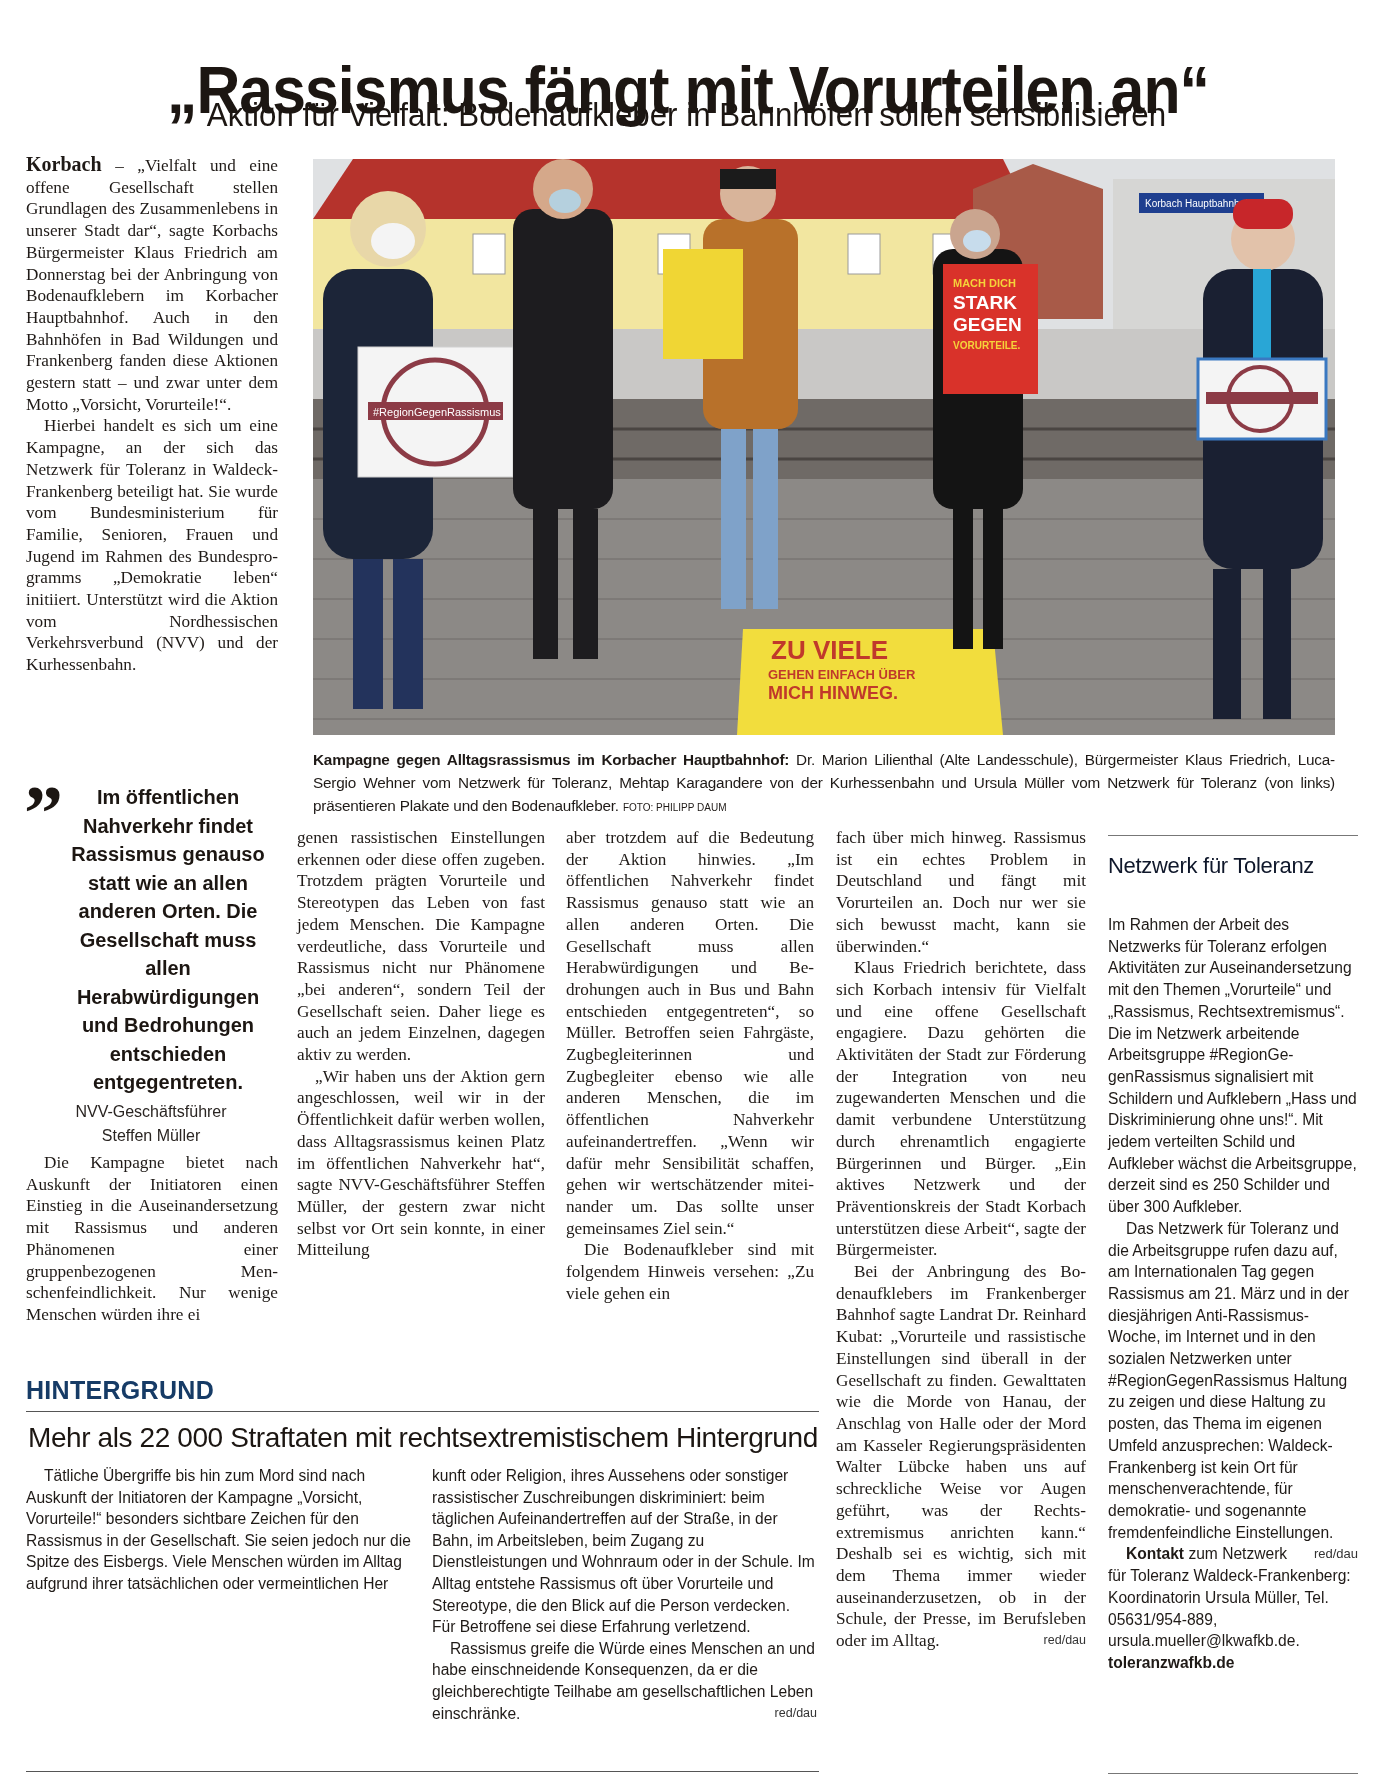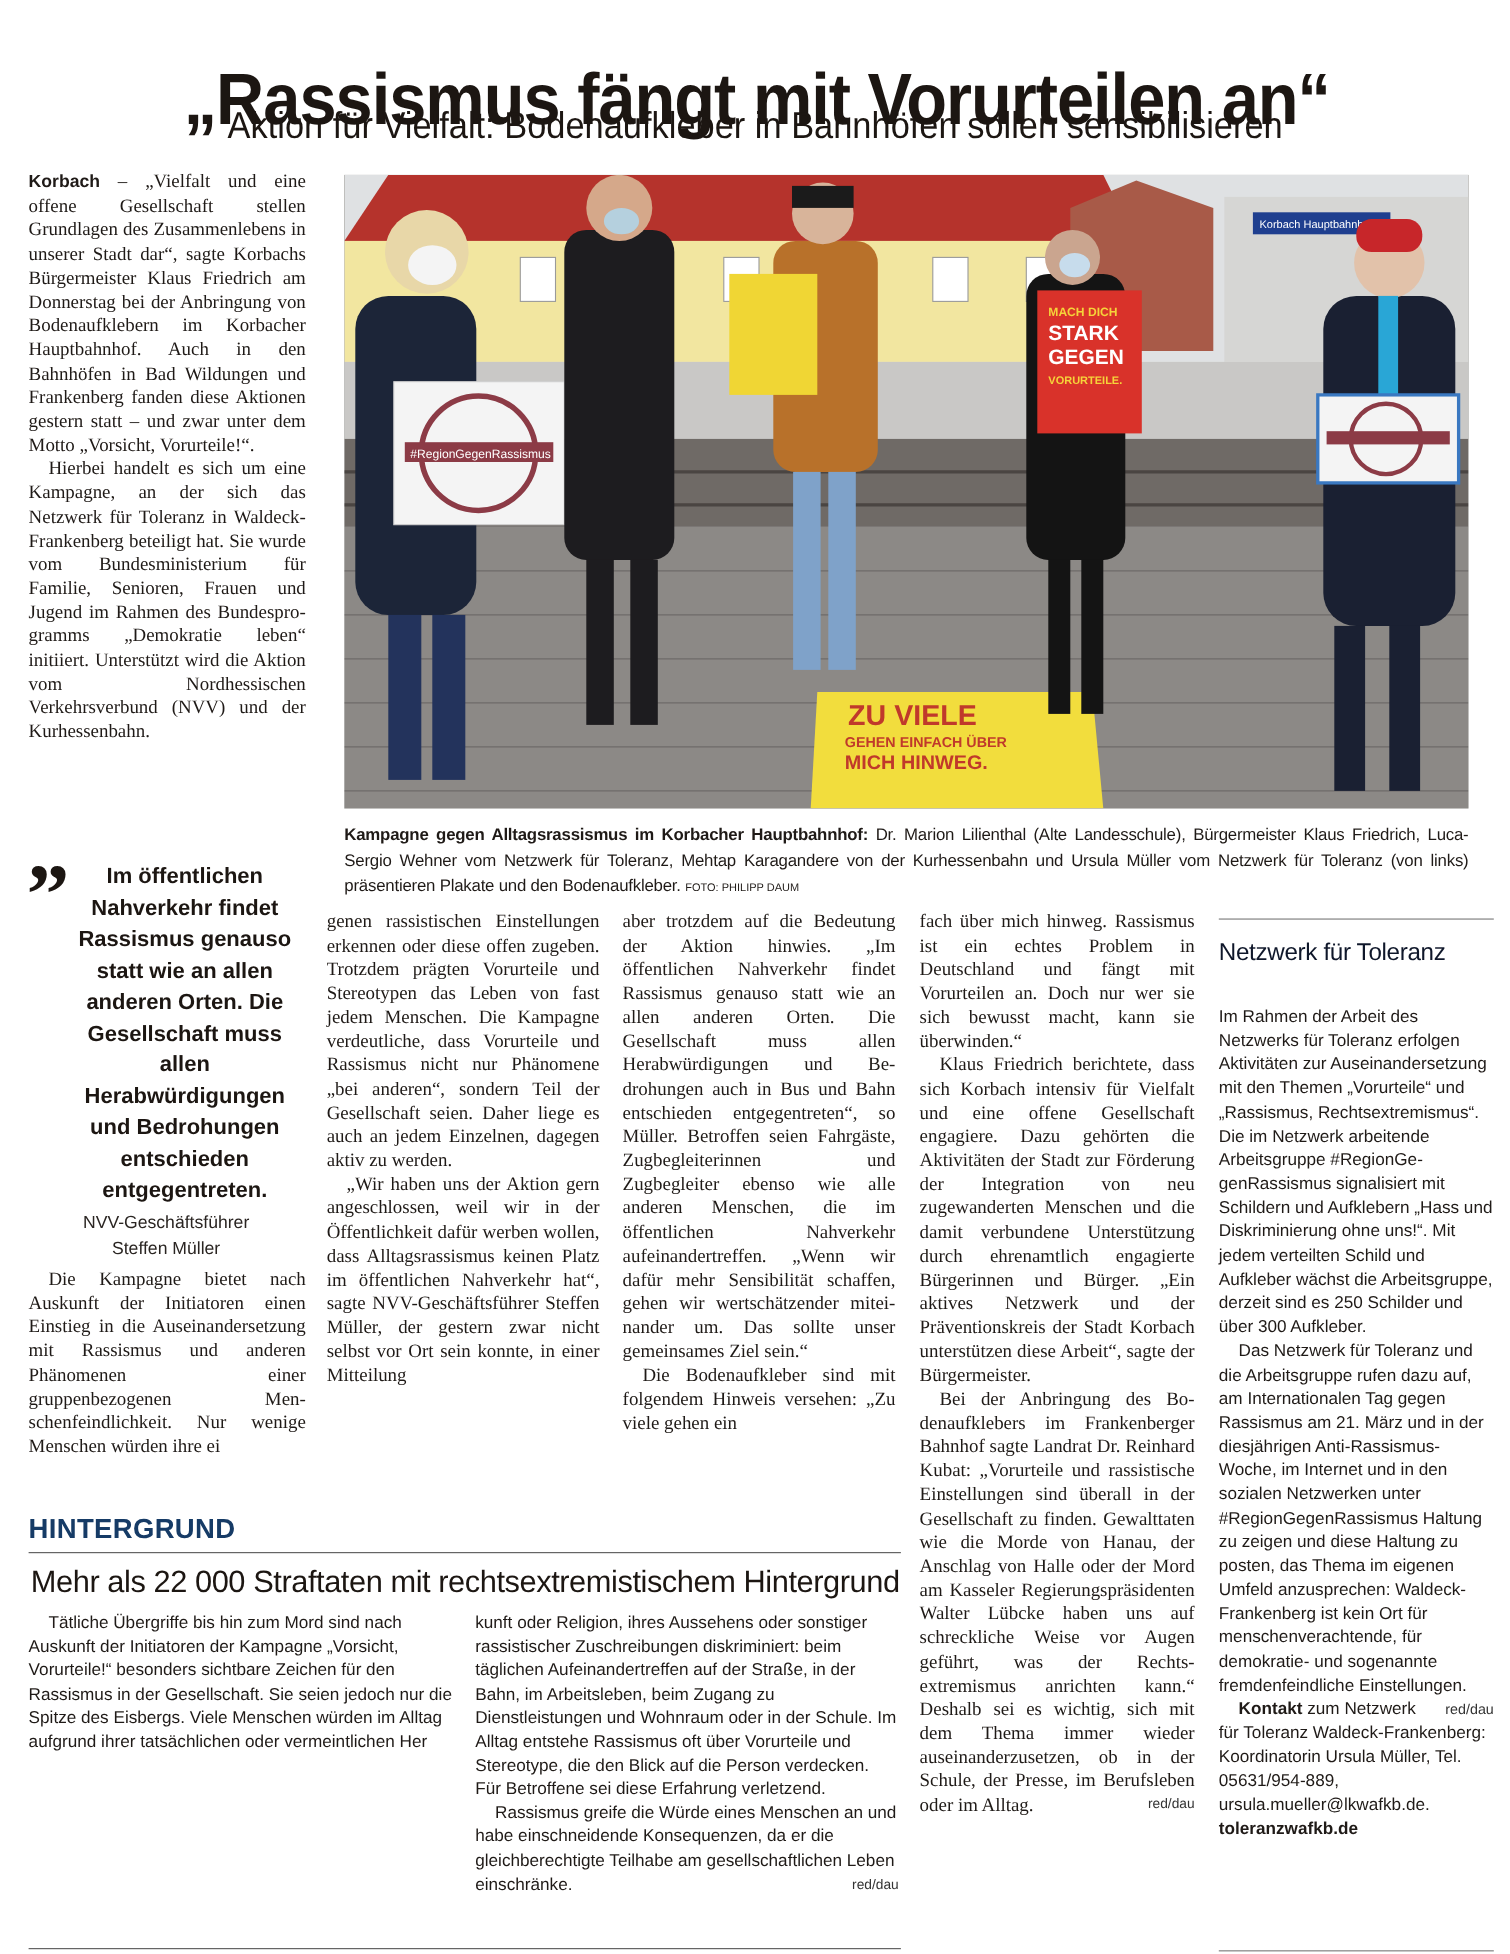--- a/index.html
+++ b/index.html
@@ -10,21 +10,21 @@
     font-family: "Liberation Sans", sans-serif; font-weight: bold; font-size: 66px; letter-spacing: -1px;
     line-height: 80px; transform: scaleX(0.92); transform-origin: center; white-space: nowrap; color: #1c1612; }
   #subheadline { position: absolute; left: 0; top: 92px; width: 1373px; text-align: center;
     font-family: "Liberation Sans", sans-serif; font-size: 34px; line-height: 44px; white-space: nowrap; color: #1c1612;
     transform: scaleX(0.92); transform-origin: center; }
 
   .col { position: absolute; font-family: "Liberation Serif", serif; font-size: 17.2px; line-height: 21.7px;
     text-align: justify; hyphens: manual; color: #1f1a17; }
   .col p { margin: 0; }
   .col p.indent { text-indent: 18px; }
-  .dateline { font-family: Liberation Sans, sans-serif; font-weight: bold; font-size: 16px; }
+  .dateline { font-family: Liberation Serif, serif; font-weight: bold; font-size: 20px; }
 
   #col1-top { left: 26px; top: 154px; width: 252px; }
   #quote-box { position: absolute; left: 22px; top: 783px; width: 258px; text-align: center;
     font-family: "Liberation Sans", sans-serif; font-weight: bold; font-size: 20px; line-height: 28.5px; color: #1c1612; }
   #quote-mark { position: absolute; left: 2px; top: -10px; font-family: "Liberation Serif", serif; font-weight: bold;
     font-size: 78px; line-height: 80px; color: #1c1612; }
   #quote-text { display: block; padding-left: 34px; text-indent: 0; }
   #quote-author { position: absolute; left: 22px; top: 1100px; width: 258px; text-align: center;
     font-family: "Liberation Sans", sans-serif; font-size: 16px; line-height: 24px; color: #2a2522; }
   #col1-bottom { left: 26px; top: 1152px; width: 252px; }

